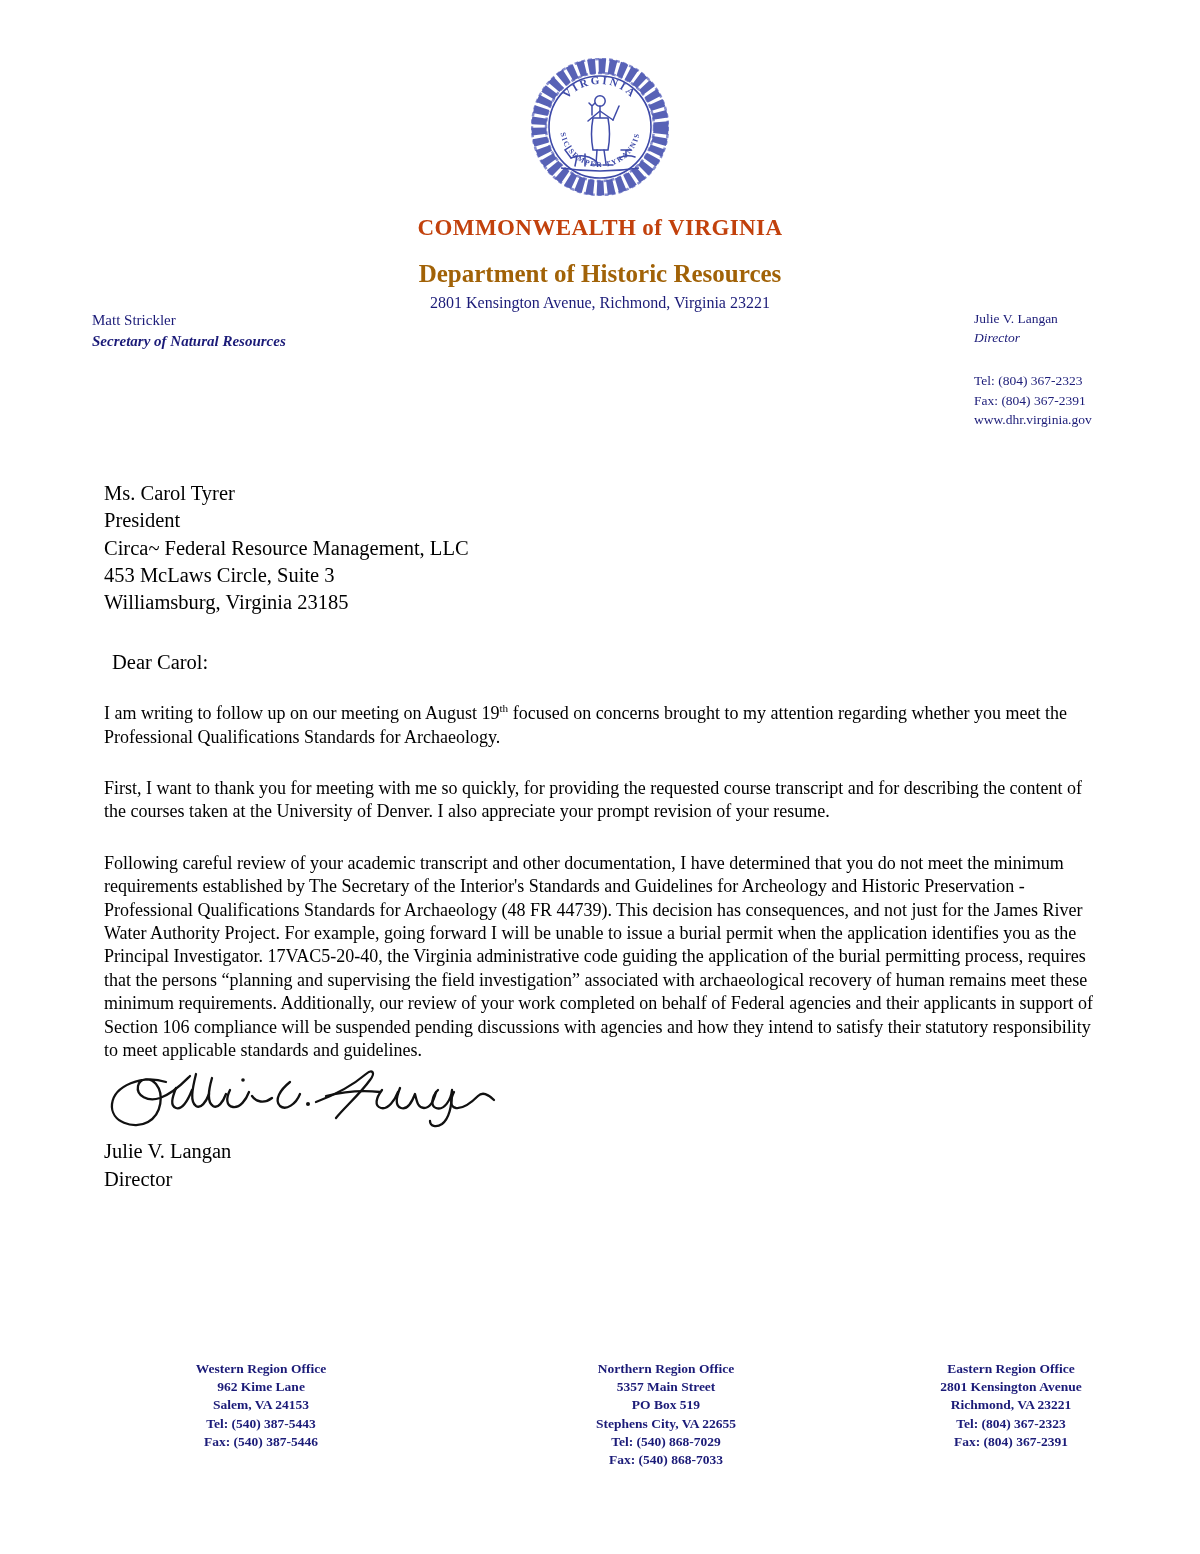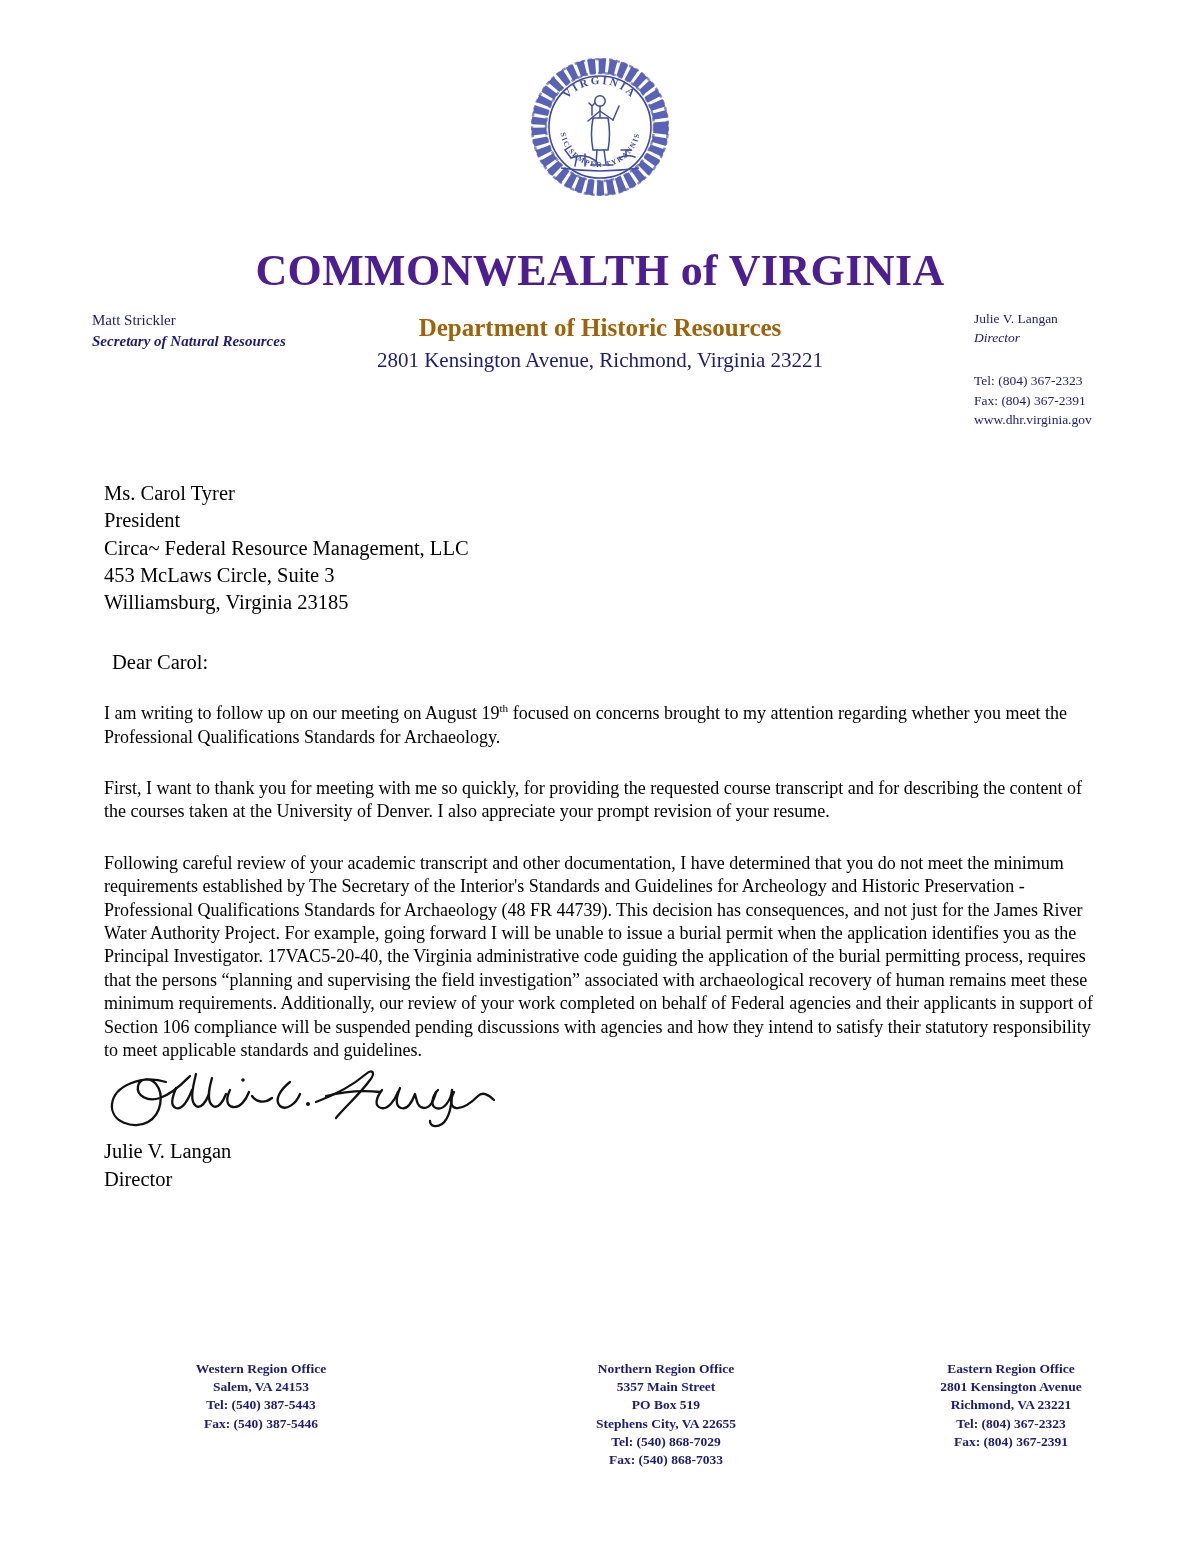--- a/index.html
+++ b/index.html
@@ -36,37 +36,36 @@
 
   
   .masthead {
     position: absolute;
     top: 216px;
     left: 0;
     width: 1200px;
     text-align: center;
   }
   .commonwealth {
-    font-size: 44px;
+    font-size: 23px;
     font-weight: bold;
-    color: #4c1d95;
+    color: #c2410c;
     letter-spacing: 0.4px;
     line-height: 1.05;
-    margin-top: 32px;
   }
   .dept {
     margin-top: 20px;
     font-size: 25px;
     font-weight: bold;
     color: #a16207;
     line-height: 1.1;
   }
   .addr {
     margin-top: 6px;
-    font-size: 21px;
+    font-size: 16px;
     color: #1b1b78;
     line-height: 1.15;
   }
 
   
   .hdr-left {
     position: absolute;
     top: 310px;
     left: 92px;
     font-size: 15px;
@@ -271,20 +270,21 @@
     <div class="signer">
       <div>Julie V. Langan</div>
       <div>Director</div>
     </div>
   </div>
 
   <div class="footer">
 
     <div class="foot-col c1">
       <div>Western Region Office</div>
+      <div>962 Kime Lane</div>
       <div>Salem, VA 24153</div>
       <div>Tel: (540) 387-5443</div>
       <div>Fax: (540) 387-5446</div>
     </div>
 
     <div class="foot-col c2">
       <div>Northern Region Office</div>
       <div>5357 Main Street</div>
       <div>PO Box 519</div>
       <div>Stephens City, VA 22655</div>

